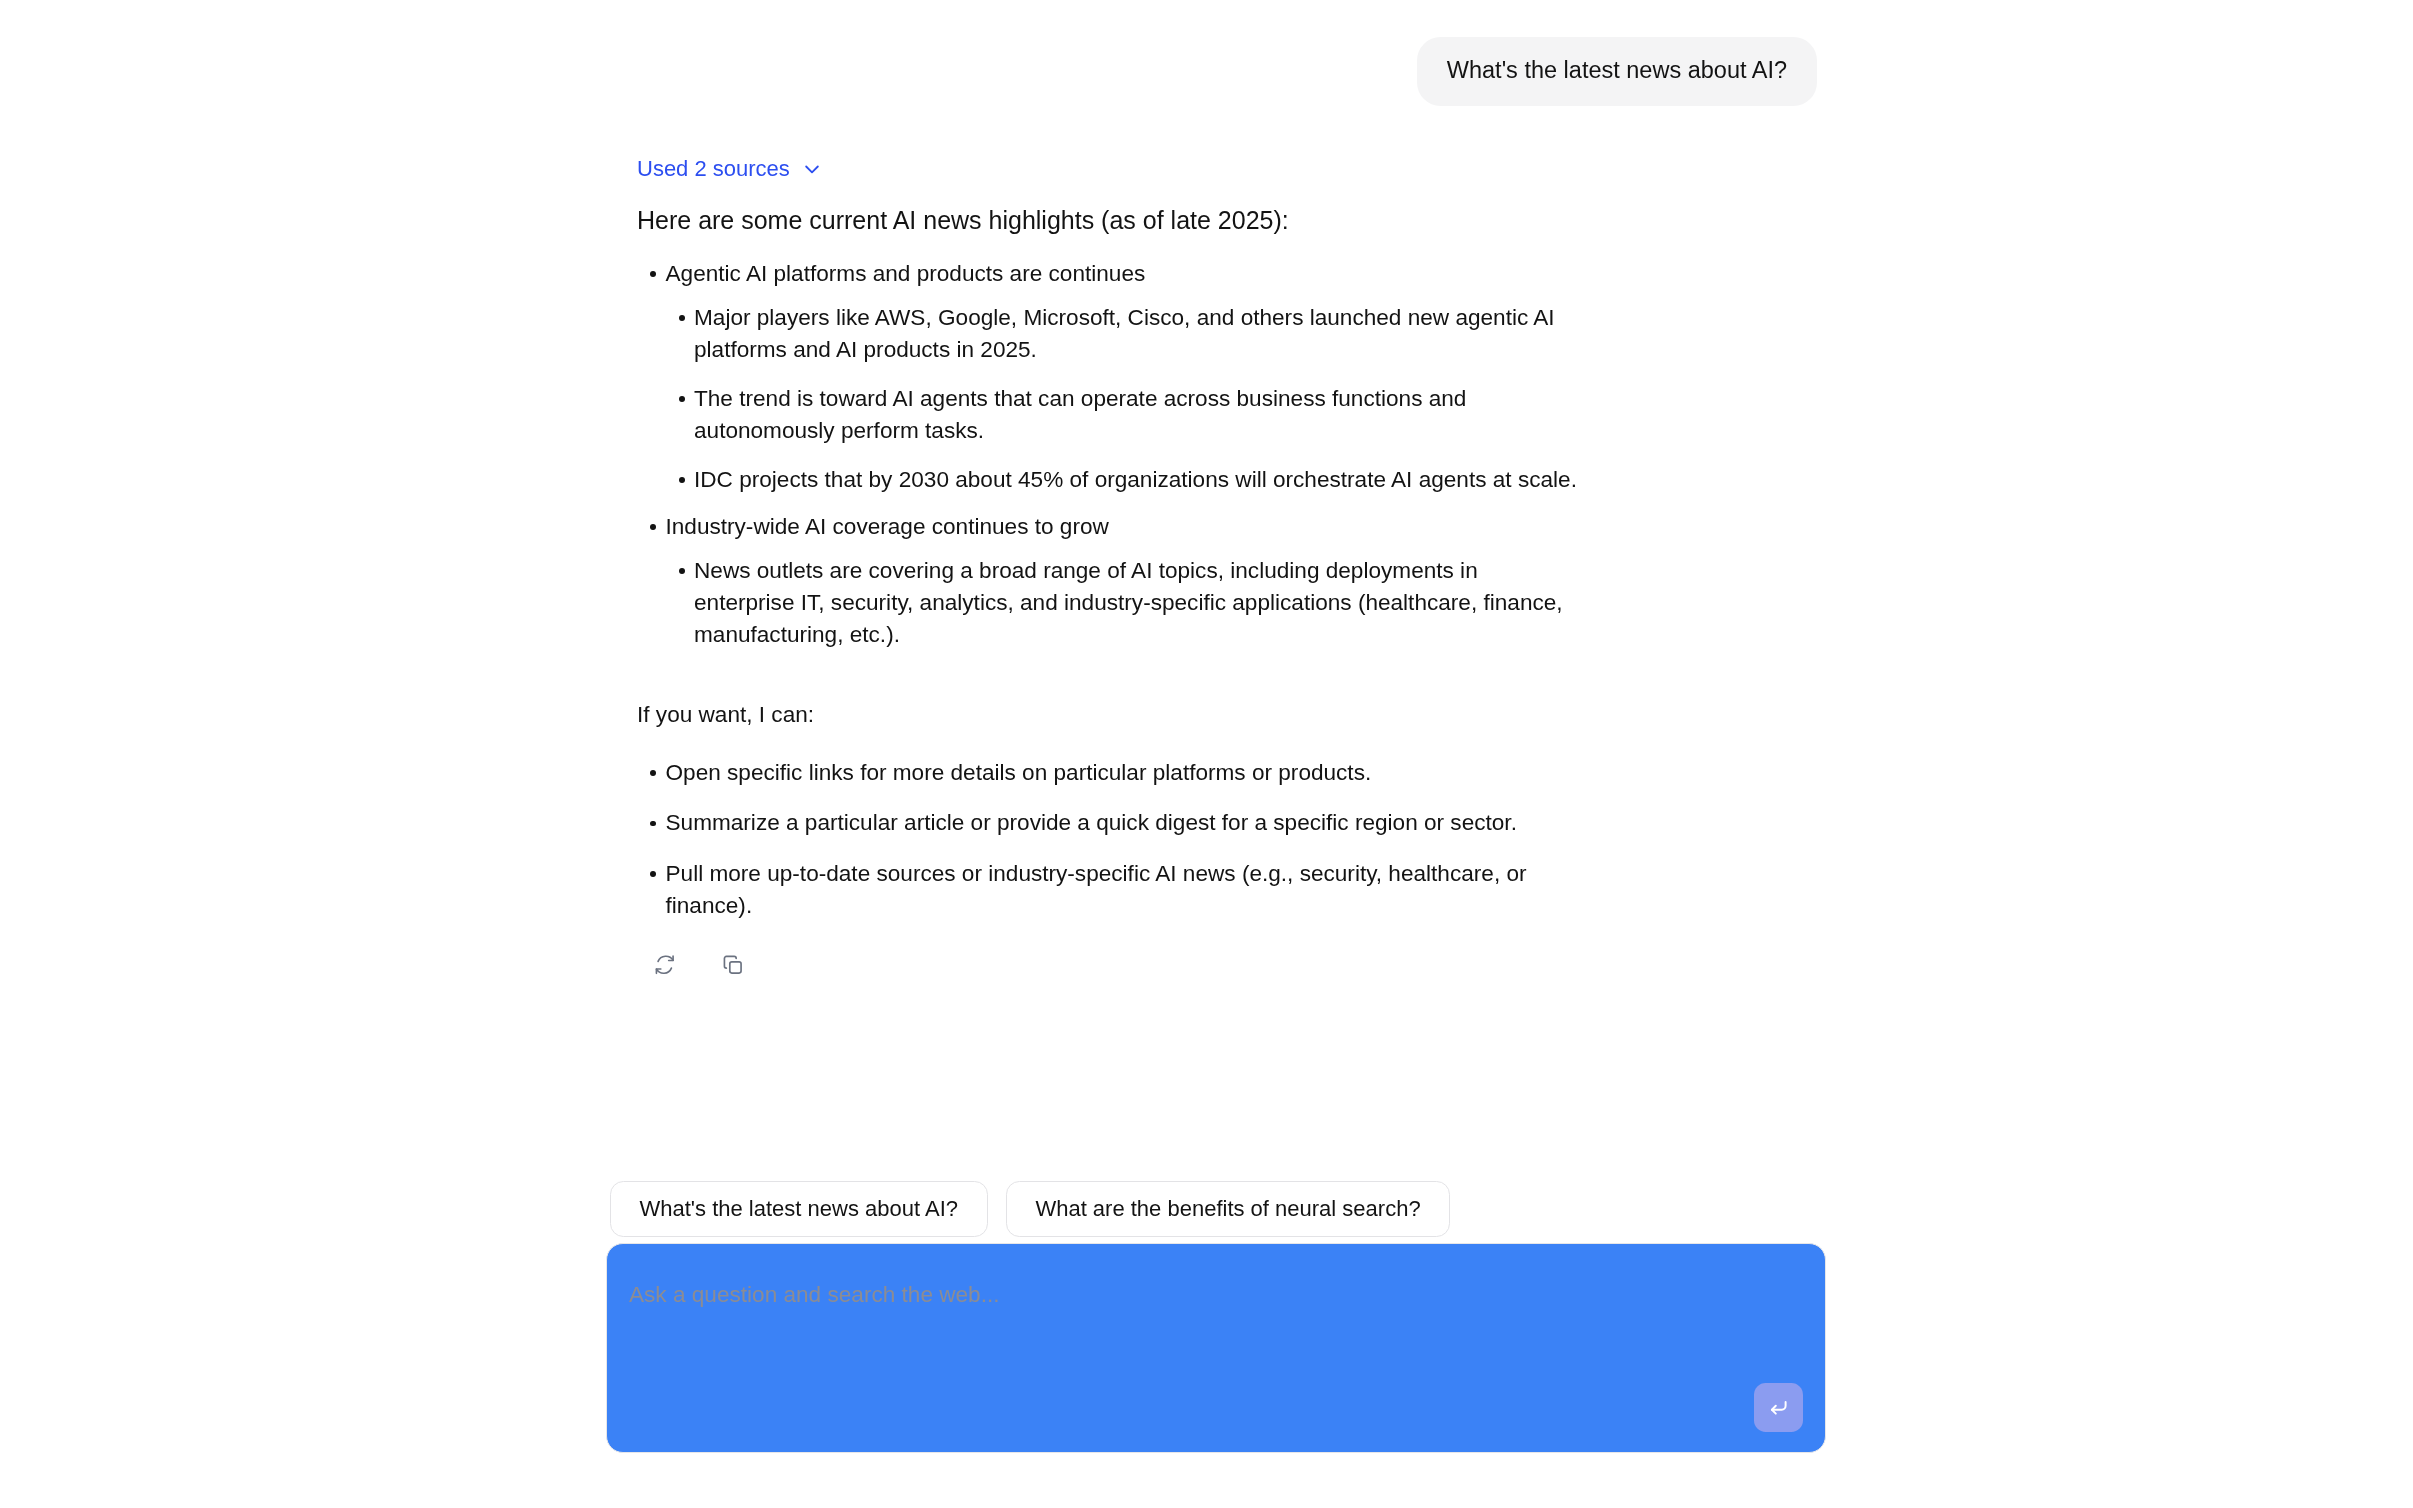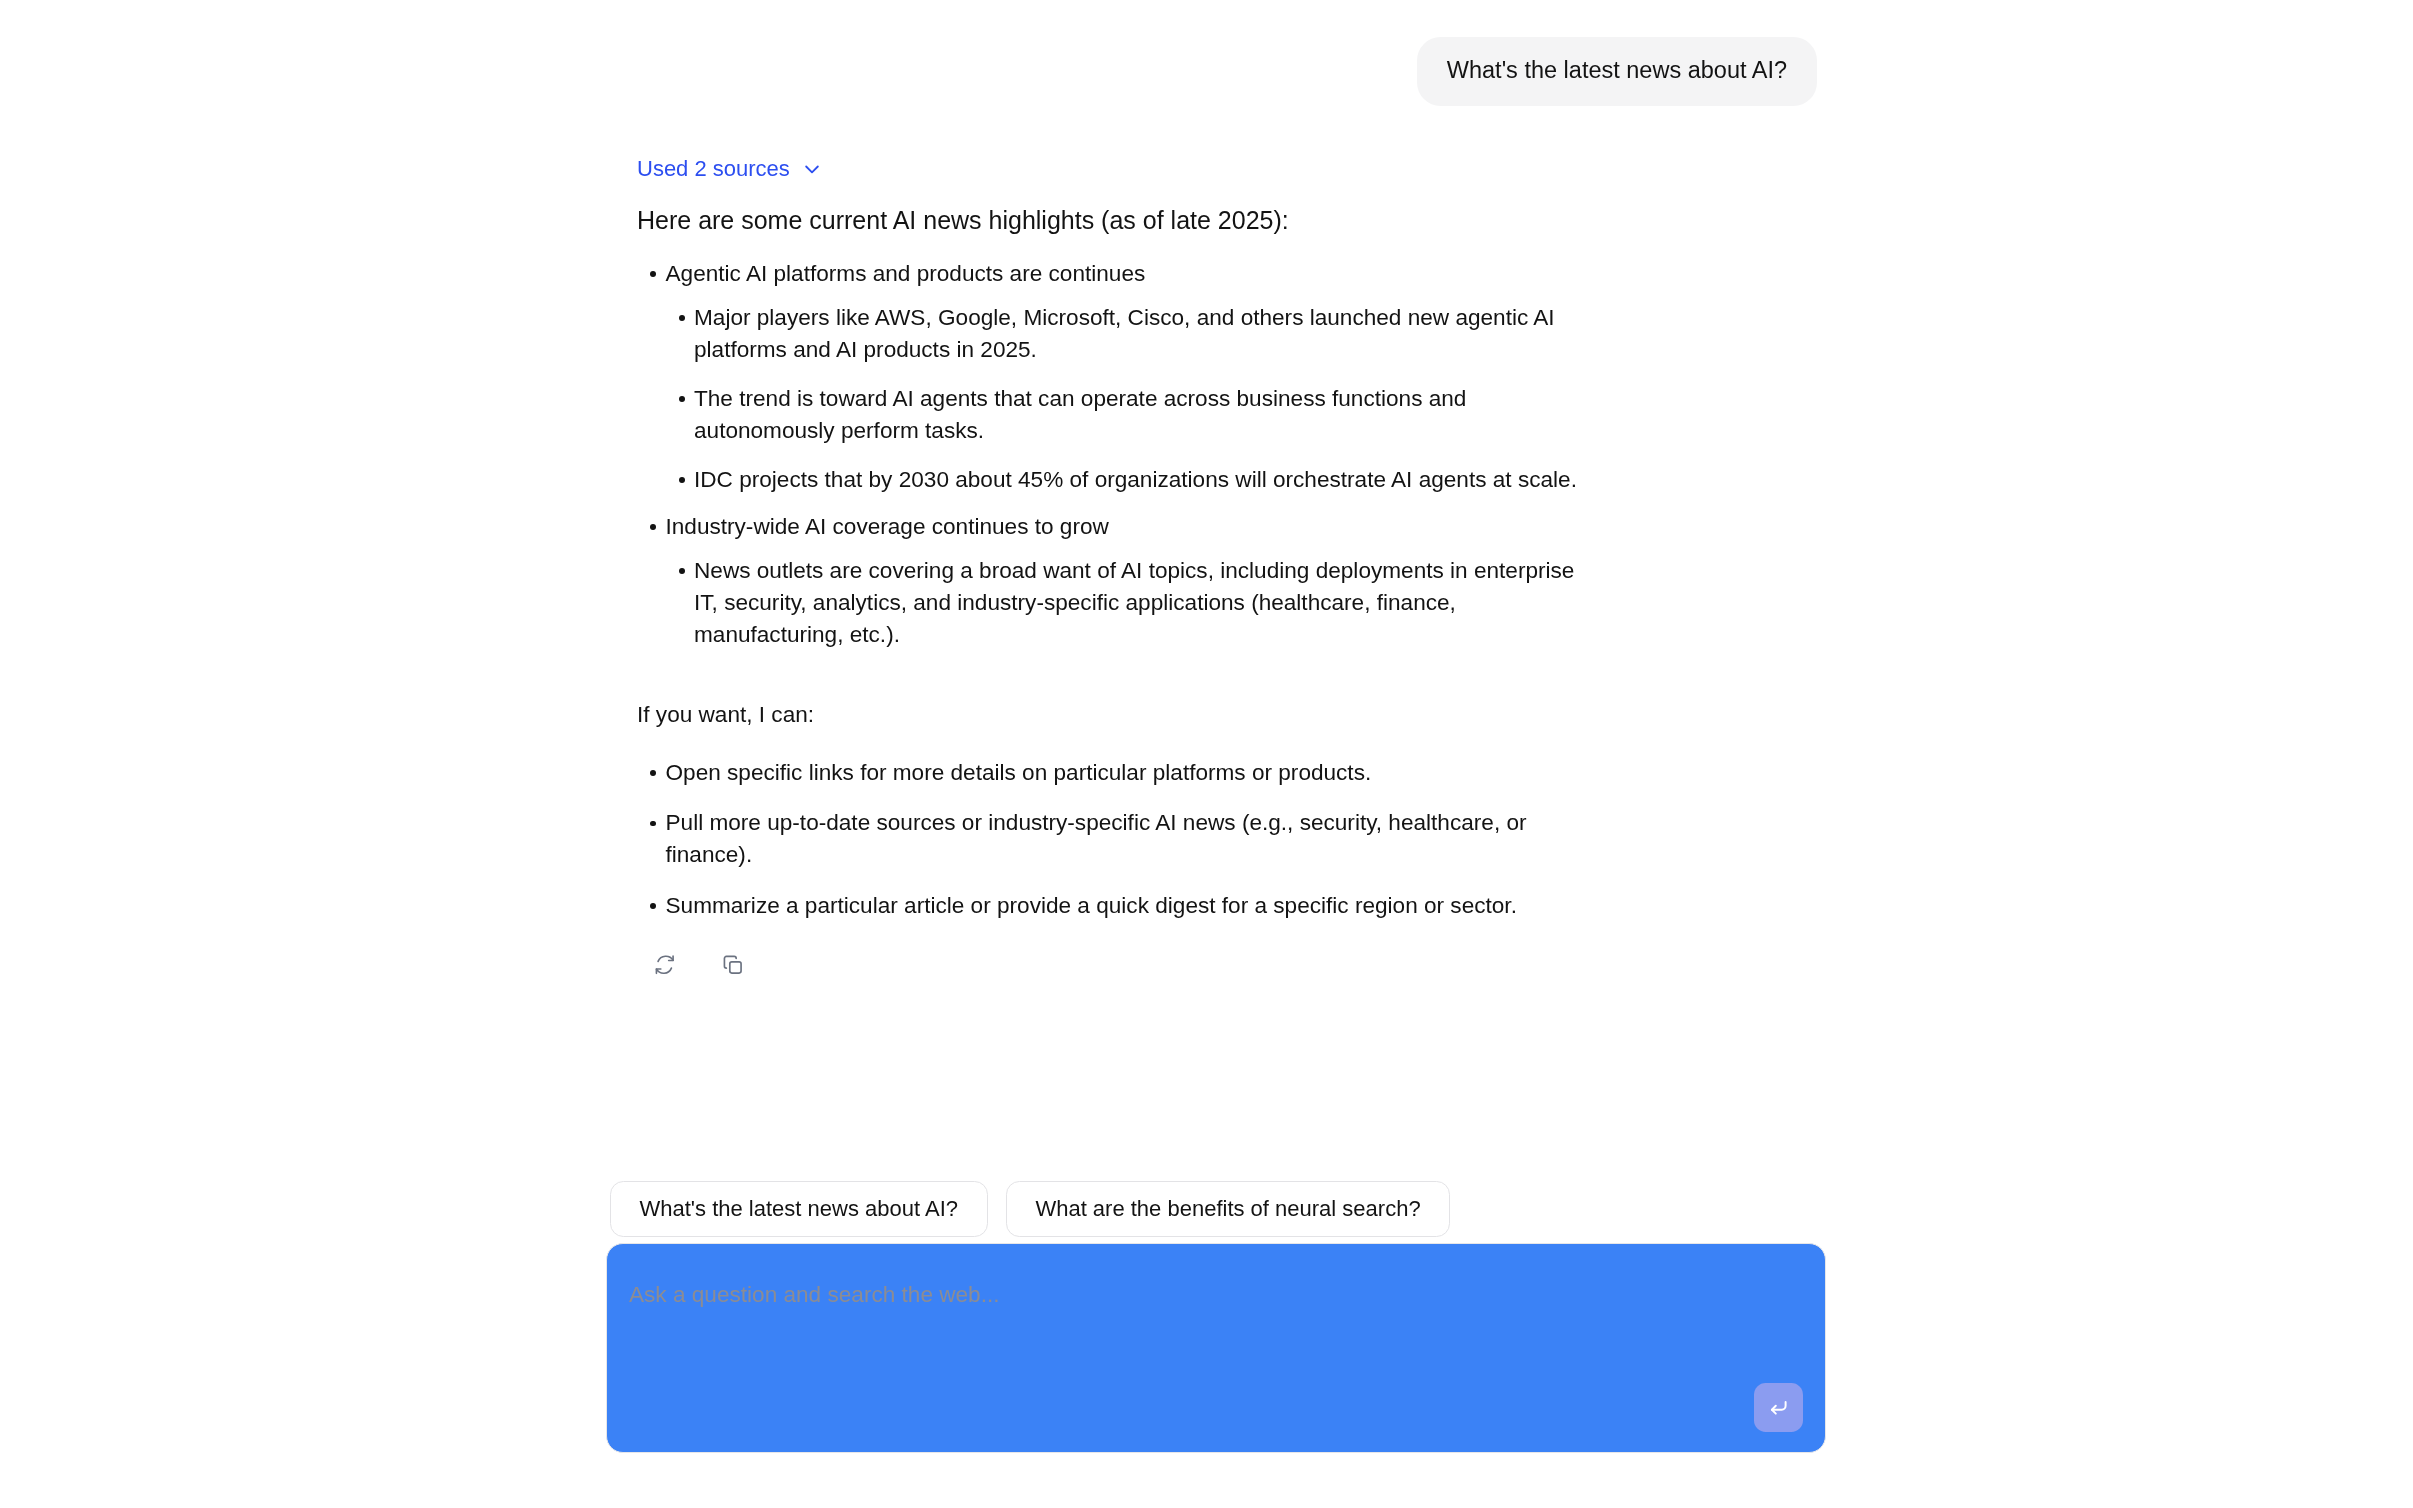--- a/index.html
+++ b/index.html
@@ -284,31 +284,31 @@
           <span>Agentic AI platforms and products are continues</span>
           <ul class="sub-list">
             <li>Major players like AWS, Google, Microsoft, Cisco, and others launched new agentic AI platforms and AI products in 2025.</li>
             <li>The trend is toward AI agents that can operate across business functions and autonomously perform tasks.</li>
             <li>IDC projects that by 2030 about 45% of organizations will orchestrate AI agents at scale.</li>
           </ul>
         </li>
         <li>
           <span>Industry-wide AI coverage continues to grow</span>
           <ul class="sub-list">
-            <li>News outlets are covering a broad want of AI topics, including deployments in enterprise IT, security, analytics, and industry-specific applications (healthcare, finance, manufacturing, etc.).</li>
+            <li>News outlets are covering a broad range of AI topics, including deployments in enterprise IT, security, analytics, and industry-specific applications (healthcare, finance, manufacturing, etc.).</li>
           </ul>
         </li>
       </ul>
 
       <div class="mid-paragraph">If you want, I can:</div>
 
       <ul class="actions-list">
         <li>Open specific links for more details on particular platforms or products.</li>
+        <li>Summarize a particular article or provide a quick digest for a specific region or sector.</li>
         <li>Pull more up-to-date sources or industry-specific AI news (e.g., security, healthcare, or finance).</li>
-        <li>Summarize a particular article or provide a quick digest for a specific region or sector.</li>
       </ul>
 
       <div class="msg-actions">
         <button class="icon-btn">
           <span>
             <svg width="23.5" height="23.5" viewBox="0 0 24 24" fill="none" stroke="currentColor" stroke-width="1.7" stroke-linecap="round" stroke-linejoin="round">
               <path d="M20.5 7.5A8.6 8.6 0 0 0 5.2 8.6"></path>
               <polyline points="20.5 3.2 20.5 7.7 16 7.7"></polyline>
               <path d="M3.5 16.5A8.6 8.6 0 0 0 18.8 15.4"></path>
               <polyline points="3.5 20.8 3.5 16.3 8 16.3"></polyline>

